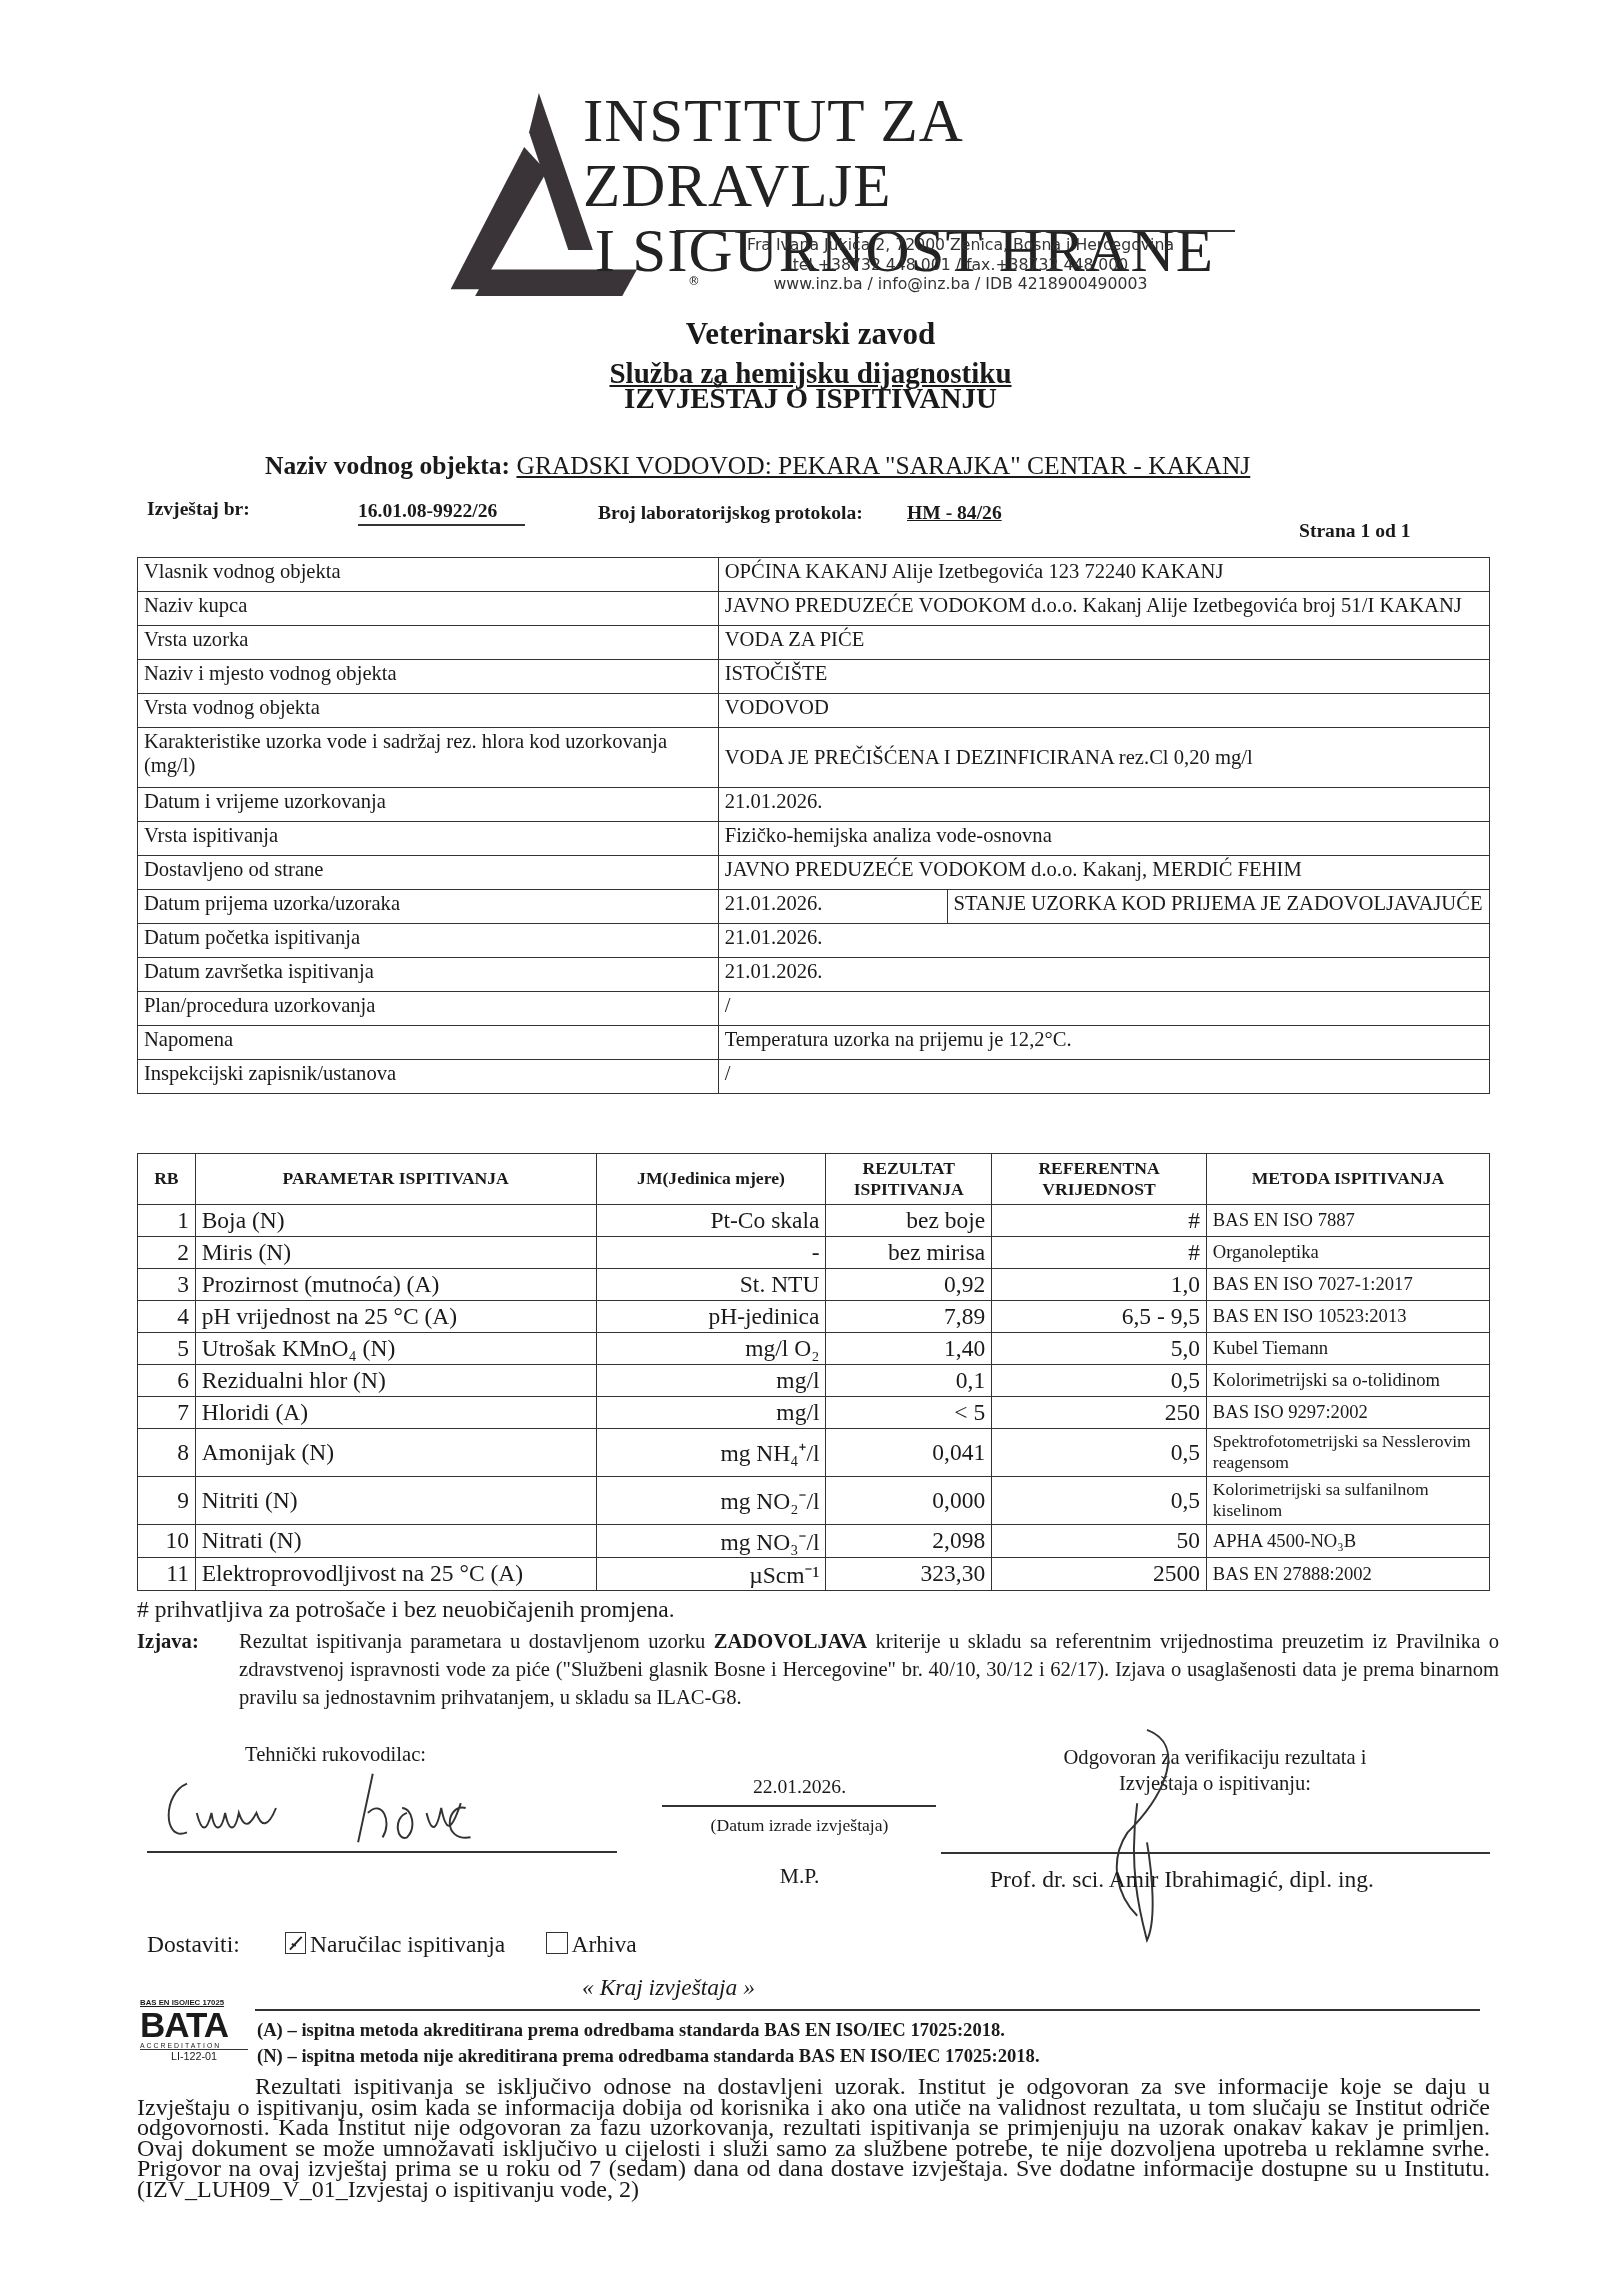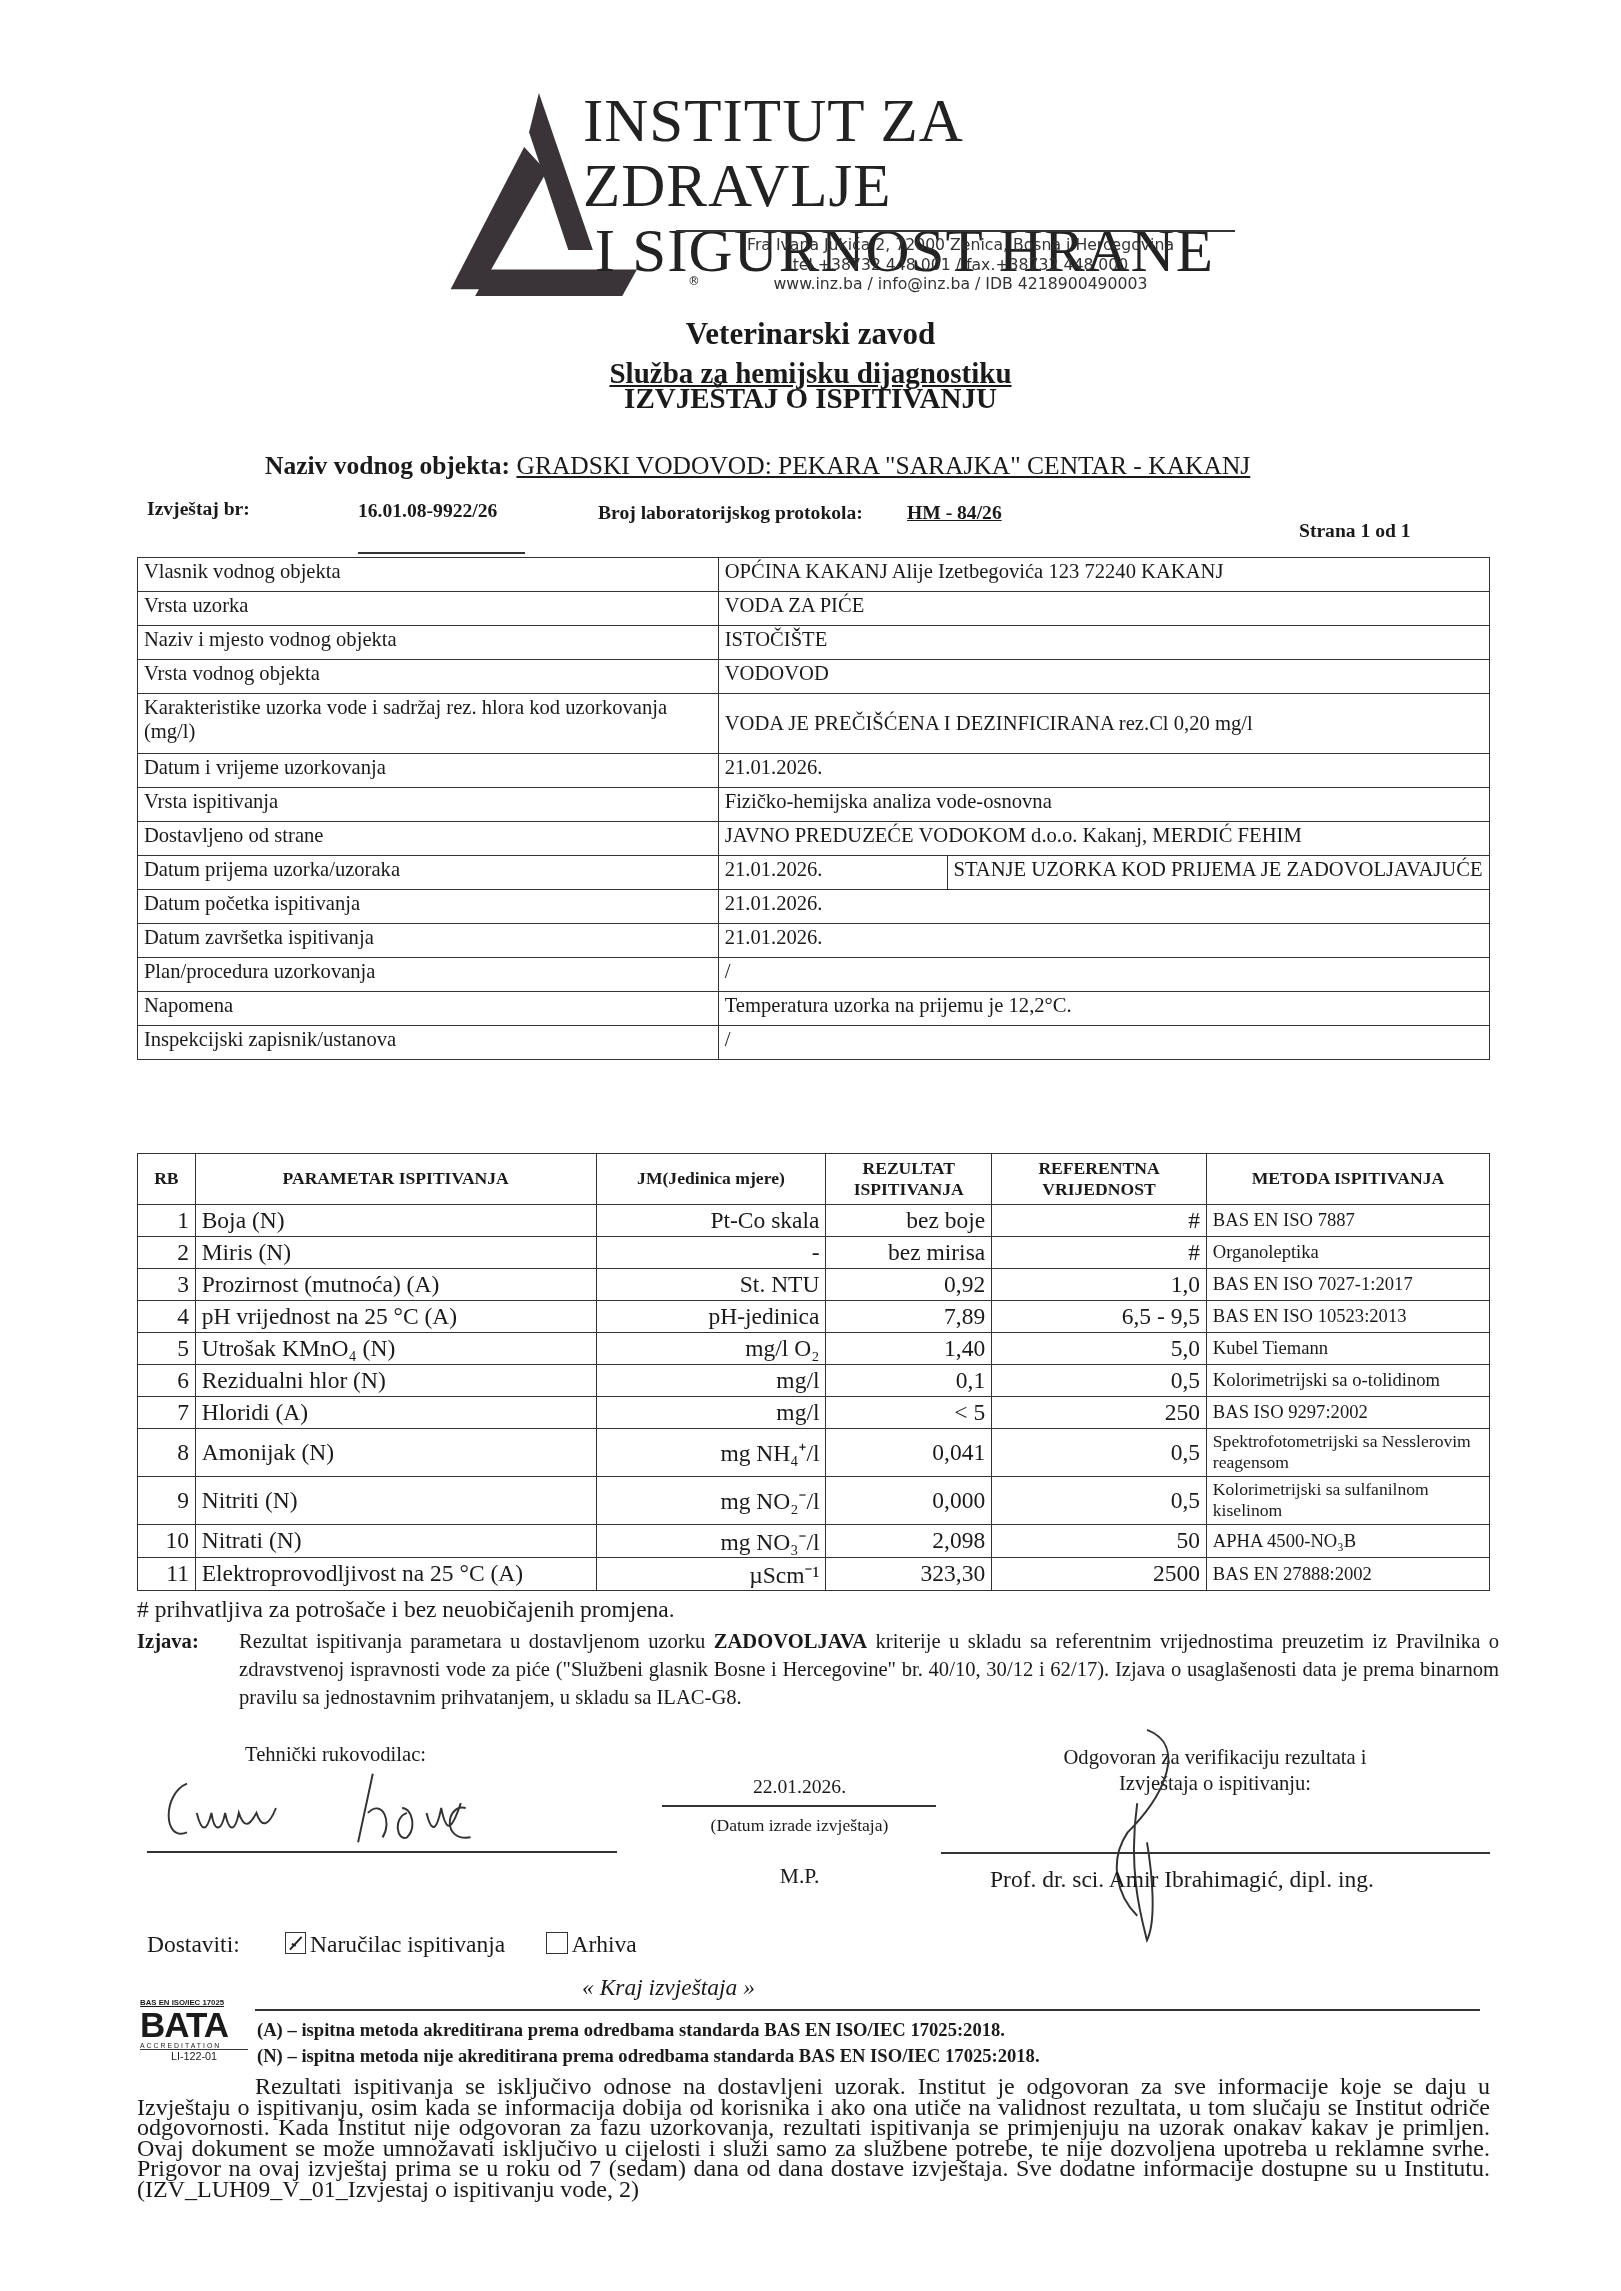--- a/index.html
+++ b/index.html
@@ -92,31 +92,35 @@
 <div class="abs center sluzba">Služba za hemijsku dijagnostiku</div>
 <div class="abs center izv">IZVJEŠTAJ O ISPITIVANJU</div>
 
 <div class="abs naziv">
   <span>Naziv vodnog objekta:</span>
   <span class="val">GRADSKI VODOVOD: PEKARA "SARAJKA" CENTAR - KAKANJ</span>
 </div>
 
 <div class="abs meta-row">
   <span style="left:0;top:0">Izvještaj br:</span>
-  <span style="left:211px;top:2px;border-bottom:2px solid #333;padding-bottom:30px;width:167px">16.01.08-9922/26</span>
+  <span style="left:211px;top:2px;border-bottom:2px solid #333;padding-bottom:2px;width:167px">16.01.08-9922/26</span>
   <span style="left:451px;top:3.9px">Broj laboratorijskog protokola:</span>
   <span style="left:760px;top:3.9px;text-decoration:underline">HM - 84/26</span>
   <span style="left:1152px;top:21.6px">Strana 1 od 1</span>
 </div>
 
 <table class="abs info">
   <tbody>
     <tr>
         <td class="lbl">Vlasnik vodnog objekta</td>
         <td colspan="2">OPĆINA KAKANJ Alije Izetbegovića 123 72240 KAKANJ</td>
+      </tr>
+    <tr>
+        <td class="lbl">Naziv kupca</td>
+        <td colspan="2">JAVNO PREDUZEĆE VODOKOM d.o.o. Kakanj Alije Izetbegovića broj 51/I KAKANJ</td>
       </tr>
     <tr>
         <td class="lbl">Vrsta uzorka</td>
         <td colspan="2">VODA ZA PIĆE</td>
       </tr>
     <tr>
         <td class="lbl">Naziv i mjesto vodnog objekta</td>
         <td colspan="2">ISTOČIŠTE</td>
       </tr>
     <tr>

